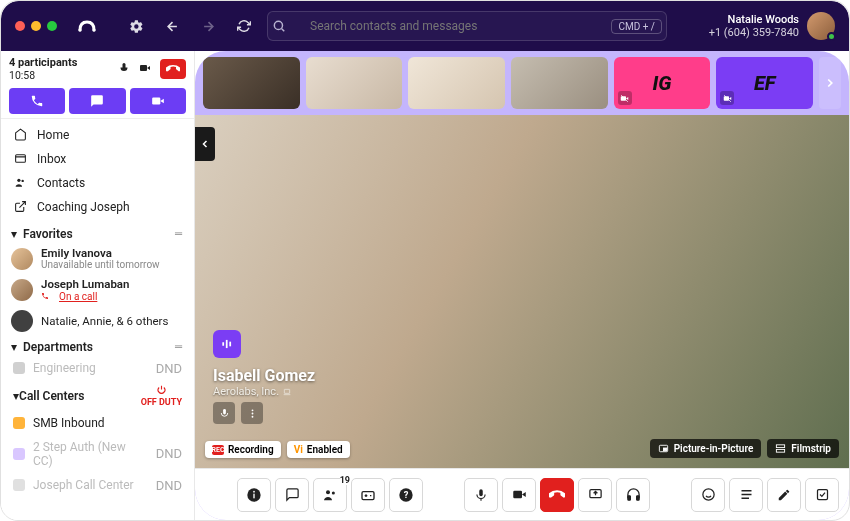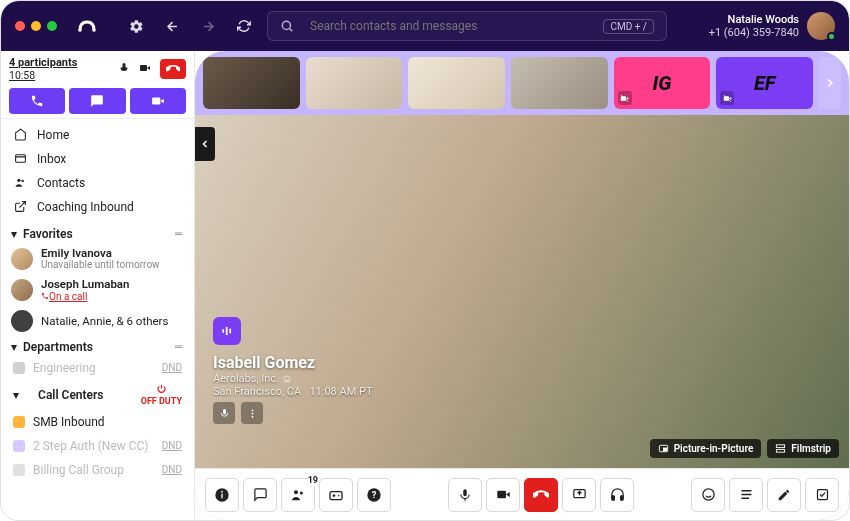--- a/index.html
+++ b/index.html
@@ -4,34 +4,34 @@
 <style>
 * { margin:0; padding:0; box-sizing:border-box; font-family:-apple-system,BlinkMacSystemFont,"Segoe UI",Roboto,sans-serif; }
 body { background:#fff; width:850px; height:521px; overflow:hidden; border-radius:18px; border:1px solid #e0e0e0; display:flex; flex-direction:column; }
 .header { background:#1f0d4a; height:50px; display:flex; align-items:center; padding:0 14px; gap:10px; border-radius:18px 18px 0 0; }
 .traffic { display:flex; gap:6px; margin-right:10px; }
 .tdot { width:10px; height:10px; border-radius:50%; }
 .tred{background:#ff5f56;} .tyel{background:#ffbd2e;} .tgrn{background:#27c93f;}
 .logo { width:20px; height:20px; margin-right:16px; display:flex; align-items:center;}
 .header-btn { color:#fff; width:26px; height:26px; display:flex; align-items:center; justify-content:center; cursor:pointer; opacity:.85; }
 .header-btn.dim{opacity:.35;}
-.search { flex:0 0 400px; display:flex; align-items:center; background:rgba(255,255,255,.04); border:1px solid rgba(255,255,255,.15); border-radius:6px; height:30px; padding:0 12px; gap:16px; color:#b8b2d0; font-size:12px; position:relative;}
+.search { flex:0 0 400px; display:flex; align-items:center; background:rgba(255,255,255,.04); border:1px solid rgba(255,255,255,.15); border-radius:6px; height:30px; padding:0 4px; gap:24px; color:#b8b2d0; font-size:12px; position:relative;}
 .search input { background:none; border:none; outline:none; color:#fff; flex:1; font-size:12px;}
 .kbd{border:1px solid rgba(255,255,255,.25); border-radius:4px; padding:1px 6px; font-size:10px; color:#c7c2dd;}
 .user { margin-left:auto; display:flex; align-items:center; gap:8px; color:#fff; }
 .user-text{text-align:right; font-size:11px; line-height:1.2;}
 .user-text .name{font-weight:500;} .user-text .ph{opacity:.8;}
 .avatar { width:28px; height:28px; border-radius:50%; background:linear-gradient(135deg,#d39a6e,#8b5e3c); position:relative;}
 .status-dot{position:absolute;bottom:-1px;right:-1px;width:9px;height:9px;border-radius:50%;background:#3ec24a;border:2px solid #1f0d4a;}
 
 .body { flex:1; display:flex; overflow:hidden;}
 .sidebar { width:194px; background:#fff; border-right:1px solid #e8e8e8; display:flex; flex-direction:column; font-size:12px; color:#222; overflow-y:auto;}
 .call-bar{padding:6px 8px 4px; border-bottom:1px solid #eee;}
 .call-bar-top{display:flex;align-items:center;justify-content:space-between;}
-.cb-left{line-height:1.15;text-decoration:underline;}
+.cb-left{line-height:1.15;}
 .cb-title{font-weight:700;font-size:11px;}
 .cb-time{font-size:10.5px;}
 .cb-icons{display:flex;gap:8px;align-items:center;}
 .red-btn{background:#e1201e;color:#fff;width:26px;height:20px;border-radius:4px;display:flex;align-items:center;justify-content:center;}
 .action-row{display:flex;gap:4px;margin-top:6px;}
 .act-btn{flex:1;height:26px;background:#6c3df4;color:#fff;border-radius:4px;display:flex;align-items:center;justify-content:center;}
 
 .nav-list{padding:4px 0;}
 .nav-item{display:flex;align-items:center;gap:10px;padding:5px 12px;cursor:pointer;}
 .nav-item .ico{width:14px;display:flex;align-items:center;justify-content:center;color:#222;}
@@ -42,25 +42,25 @@
 .sect .right{margin-left:auto;color:#888;font-size:10px;}
 
 .fav{display:flex;gap:8px;padding:4px 10px;align-items:center;}
 .fav-av{width:22px;height:22px;border-radius:50%;background:#888;position:relative;flex-shrink:0;}
 .fav-av.dark{background:#404040;}
 .fav-av.p1{background:linear-gradient(135deg,#e6c39a,#b08960);}
 .fav-av.p2{background:linear-gradient(135deg,#c7a888,#8f6a48);}
 .fav-txt{line-height:1.1;}
 .fav-name{font-weight:600;font-size:11.5px;}
 .fav-sub{font-size:10px;color:#888;}
-.fav-sub.red{color:#e1201e;display:flex;align-items:center;gap:0;text-decoration:underline;}
+.fav-sub.red{color:#e1201e;display:flex;align-items:center;gap:10px;text-decoration:underline;}
 
 .dept-item{display:flex;align-items:center;gap:8px;padding:5px 12px;}
 .dept-sw{width:12px;height:12px;border-radius:3px;}
-.dept-item .dnd{margin-left:auto;font-size:10px;color:#aaa;text-decoration:underline;}
+.dept-item .dnd{margin-left:auto;font-size:13px;color:#aaa;}
 
 .cc-head{display:flex;align-items:center;padding:4px 12px;}
 .cc-head .off{margin-left:auto;color:#e1201e;font-size:9px;font-weight:700;display:flex;align-items:center;gap:3px;flex-direction:column;}
 
 .main { flex:1; background:#c4b5fd; display:flex; flex-direction:column; overflow:hidden; position:relative;border-radius:31px;}
 .filmstrip{height:64px;padding:6px 8px;display:flex;gap:6px;align-items:center;}
 .thumb{flex:1;height:52px;border-radius:6px;background:#4a4a4a;position:relative;overflow:hidden;min-width:0;}
 .thumb.initials{display:flex;align-items:center;justify-content:center;font-weight:800;font-size:20px;font-style:italic;color:#111;}
 .thumb.ig{background:#ff3d8a;} .thumb.ef{background:#7b3df4;}
 .mute-ind{position:absolute;bottom:4px;left:4px;width:14px;height:14px;background:rgba(0,0,0,.25);border-radius:3px;display:flex;align-items:center;justify-content:center;color:#fff;}
@@ -75,21 +75,21 @@
 .mini-btn{width:22px;height:22px;background:rgba(0,0,0,.35);border-radius:4px;display:flex;align-items:center;justify-content:center;color:#fff;}
 .badges{position:absolute;left:10px;bottom:10px;display:flex;gap:6px;}
 .badge{background:#fff;border-radius:4px;padding:3px 7px;font-size:10px;font-weight:600;display:flex;align-items:center;gap:4px;box-shadow:0 1px 3px rgba(0,0,0,.3);}
 .badge .dot-red{width:12px;height:10px;background:#e1201e;border-radius:2px;color:#fff;font-size:7px;display:flex;align-items:center;justify-content:center;}
 .badge .dot-or{color:#ff9500;font-weight:700;}
 .right-badges{position:absolute;right:10px;bottom:10px;display:flex;gap:6px;}
 .rbadge{background:rgba(0,0,0,.7);color:#fff;border-radius:4px;padding:4px 8px;font-size:10px;font-weight:600;display:flex;align-items:center;gap:5px;}
 .collapse-tab{position:absolute;left:0;top:76px;width:20px;height:34px;background:#1a1a1a;display:flex;align-items:center;justify-content:center;color:#fff;border-radius:0 4px 4px 0;z-index:5;}
 
 .toolbar{height:52px;background:#fff;border-top:1px solid #e8e8e8;display:flex;align-items:center;padding:0 10px;}
-.tgroup{display:flex;gap:4px;}
+.tgroup{display:flex;gap:4px;margin-left:32px;}
 .tbtn{width:34px;height:34px;border:1px solid #d8d8d8;border-radius:5px;display:flex;align-items:center;justify-content:center;color:#222;position:relative;cursor:pointer;background:#fff;}
 .tbtn.red{background:#e1201e;border-color:#e1201e;color:#fff;}
 .tbtn .sup{position:absolute;top:-4px;right:-4px;font-size:9px;font-weight:700;background:#fff;}
 .spacer{flex:1;}
 .tcenter{display:flex;gap:4px;}
 .tright{display:flex;gap:4px;}
 </style>
 </head>
 <body>
 
@@ -217,21 +217,21 @@
             </svg>
           </span>
           <span>Contacts</span>
         </div>
     <div class="nav-item">
           <span class="ico">
             <svg width="13" height="13" viewBox="0 0 24 24" fill="none" stroke="currentColor" stroke-width="2">
               <path d="M18 13v6a2 2 0 0 1-2 2H5a2 2 0 0 1-2-2V8a2 2 0 0 1 2-2h6M15 3h6v6M10 14L21 3"></path>
             </svg>
           </span>
-          <span>Coaching Inbound</span>
+          <span>Coaching Joseph</span>
         </div>
   </div>
 
   <div class="sect">
     <span class="arrow">▾</span>
     <span class="sect-title">Favorites</span>
     <span class="right">═</span>
   </div>
   <div class="fav">
     <div class="fav-av p1"></div>
@@ -265,40 +265,40 @@
     <span class="right">═</span>
   </div>
   <div class="dept-item" style="color:#bbb">
         <div class="dept-sw" style="background:#d0d0d0"></div>
         <span>Engineering</span>
         <span class="dnd">DND</span>
       </div>
 
   <div class="cc-head">
     <span class="arrow">▾</span>
-    <span class="sect-title" style="margin-left:19px">Call Centers</span>
+    <span class="sect-title" style="margin-left:0">Call Centers</span>
     <span class="off">
           <svg width="9" height="9" viewBox="0 0 24 24" fill="#e1201e">
             <path d="M12 2v10M18.36 6.64a9 9 0 1 1-12.73 0" fill="none" stroke="#e1201e" stroke-width="3"></path>
           </svg>
           <span>OFF DUTY</span>
         </span>
   </div>
   <div class="dept-item">
         <div class="dept-sw" style="background:#ffb43a"></div>
         <span>SMB Inbound</span>
       </div>
   <div class="dept-item" style="color:#bbb">
         <div class="dept-sw" style="background:#d9c7ff"></div>
         <span>2 Step Auth (New CC)</span>
         <span class="dnd">DND</span>
       </div>
   <div class="dept-item" style="color:#bbb">
         <div class="dept-sw" style="background:#e0e0e0"></div>
-        <span>Billing Call Group</span>
+        <span>Joseph Call Center</span>
         <span class="dnd">DND</span>
       </div>
 </div>
 
 <div class="main">
   <div class="filmstrip">
     <div class="thumb" style="background:linear-gradient(135deg,#6a5a4a,#3a2f26)"></div>
     <div class="thumb" style="background:linear-gradient(135deg,#e8ddd0,#c8b8a5)"></div>
     <div class="thumb" style="background:linear-gradient(135deg,#f0e6d8,#d5c5b0)"></div>
     <div class="thumb" style="background:linear-gradient(135deg,#c5bdb0,#9a8f80)"></div>
@@ -342,37 +342,46 @@
               <rect x="4" y="9" width="3" height="6"></rect>
               <rect x="10" y="5" width="3" height="14"></rect>
               <rect x="16" y="8" width="3" height="8"></rect>
             </svg>
           </div>
       <div class="stage-name">Isabell Gomez</div>
       <div class="stage-sub"><span>Aerolabs, Inc.</span> <svg style="display:inline;vertical-align:-1px" width="10" height="8" viewBox="0 0 24 24" fill="none" stroke="#f0ede6" stroke-width="2">
               <rect x="4" y="4" width="16" height="12" rx="1"></rect>
               <path d="M2 20h20"></path>
             </svg></div>
-      <div class="stage-sub"><span>San Francisco, CA</span>&nbsp;&nbsp;&nbsp;<span>11:08 AM PT</span></div>
     </div>
     <div class="stage-ctrls">
       <div class="mini-btn">
             <svg width="11" height="11" viewBox="0 0 24 24" fill="#fff">
               <path d="M12 14a3 3 0 0 0 3-3V5a3 3 0 0 0-6 0v6a3 3 0 0 0 3 3z"></path>
               <path d="M19 11a7 7 0 0 1-14 0" fill="none" stroke="#fff" stroke-width="2"></path>
             </svg>
           </div>
       <div class="mini-btn">
             <svg width="11" height="11" viewBox="0 0 24 24" fill="#fff">
               <circle cx="12" cy="5" r="2"></circle>
               <circle cx="12" cy="12" r="2"></circle>
               <circle cx="12" cy="19" r="2"></circle>
             </svg>
           </div>
     </div>
+    <div class="badges">
+      <div class="badge">
+            <span class="dot-red">REC</span>
+            <span>Recording</span>
+          </div>
+      <div class="badge">
+            <span class="dot-or">Vi</span>
+            <span>Enabled</span>
+          </div>
+    </div>
     <div class="right-badges">
       <div class="rbadge">
             <svg width="11" height="11" viewBox="0 0 24 24" fill="none" stroke="#fff" stroke-width="2">
               <rect x="3" y="5" width="18" height="14" rx="2"></rect>
               <rect x="12" y="11" width="7" height="6" fill="#fff"></rect>
             </svg>
             <span>Picture-in-Picture</span>
           </div>
       <div class="rbadge">
             <svg width="11" height="11" viewBox="0 0 24 24" fill="none" stroke="#fff" stroke-width="2">

